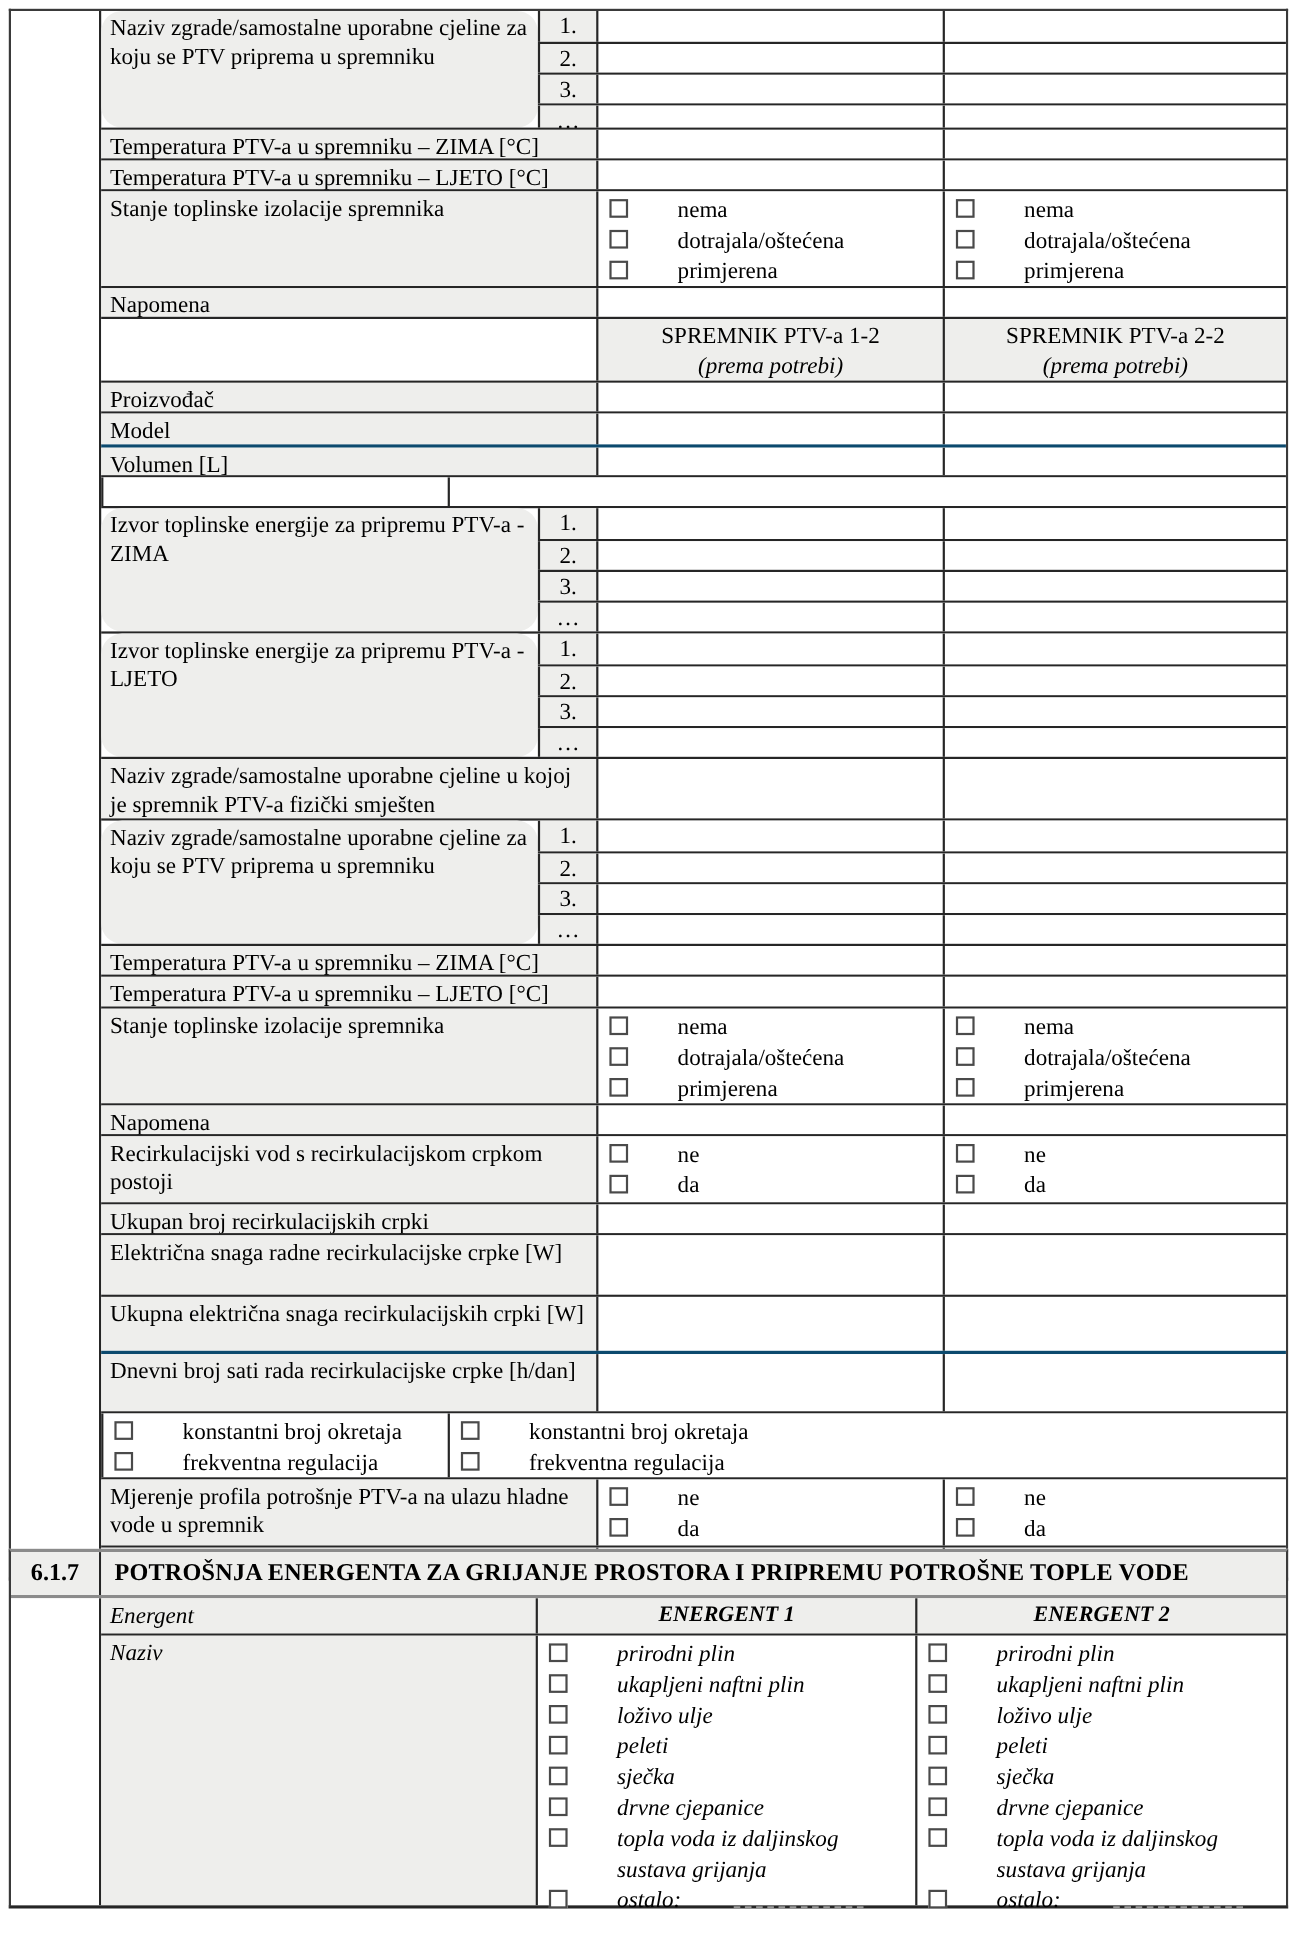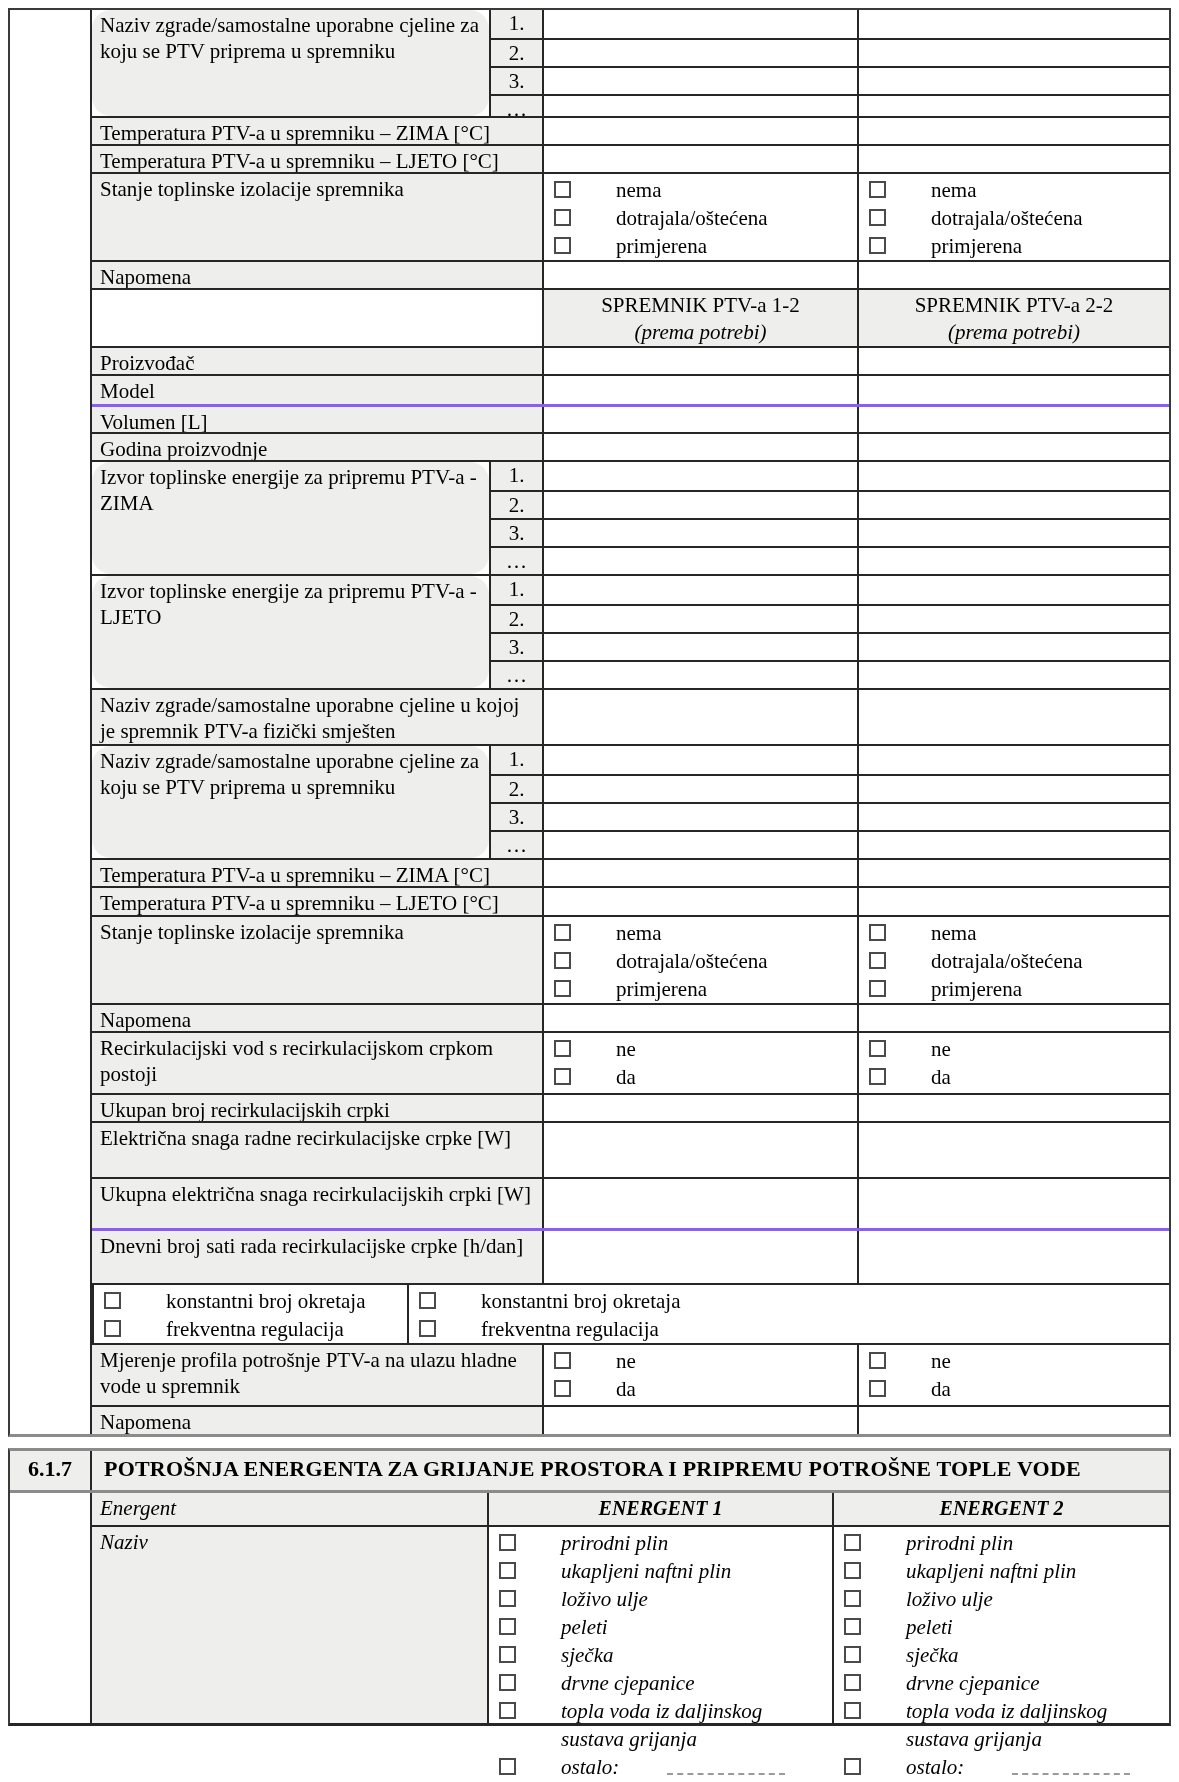--- a/index.html
+++ b/index.html
@@ -5,28 +5,28 @@
   * { box-sizing: border-box; }
   html,body { margin:0; padding:0; }
   body {
     width:1179px; height:1782px; overflow:hidden; position:relative;
     background:#ffffff; color:#000;
     font-family:"Liberation Serif","DejaVu Serif",serif;
     font-size:21px;
   }
   .tbl { position:absolute; left:8px; width:1163px; display:flex; background:#fff; }
   .tbl-upper { top:8px; border:2px solid #3a3a3a; border-bottom:3px solid #8b8b8b; }
-  .tbl-lower { top:1448px; height:278px; border:2px solid #3a3a3a; border-top:3px solid #8b8b8b; border-bottom:3px solid #262626; flex-direction:column; }
+  .tbl-lower { top:1408px; height:327px; border:2px solid #3a3a3a; border-top:3px solid #8b8b8b; border-bottom:3px solid #262626; flex-direction:column; }
 
   .numcol { width:82px; flex:none; border-right:2px solid #262626; background:#fff; }
   .main { flex:1; display:flex; flex-direction:column; min-width:0; }
 
   .row { display:flex; flex:none; }
   .bt  { border-top:2px solid #262626; }
-  .btg { border-top:3px solid #8b5cf6; }
+  .btg { border-top:3px solid #0c4a6e; }
 
   .lab { width:450px; flex:none; background:#eeeeec; padding:2px 8px 0 8px; line-height:26px; }
   .lab.narrow { width:397px;border-radius:19px; }
   .lab.plain { background:#fff; }
   .d1 { width:315px; flex:none; border-left:2px solid #262626; background:#fff; }
   .d2 { flex:1; min-width:0; border-left:2px solid #262626; background:#fff; }
 
   .stack { flex:1; display:flex; flex-direction:column; min-width:0; }
   .mini { display:flex; flex:none; }
   .mini .num { width:53px; flex:none; border-left:2px solid #262626; background:#eeeeec; text-align:center; line-height:25px; padding-top:1px; }
@@ -171,21 +171,20 @@
       <div class="lab">Model</div>
       <div class="d1"></div>
         <div class="d2"></div>
     </div>
     <div class="row btg h28">
       <div class="lab">Volumen [L]</div>
       <div class="d1"></div>
         <div class="d2"></div>
     </div>
     <div class="row bt h28">
-      <div class="lab">Godina proizvodnje</div>
       <div class="d1"></div>
         <div class="d2"></div>
     </div>
 
     <div class="row bt h114">
       <div class="lab narrow">Izvor toplinske energije za pripremu PTV-a - ZIMA</div>
       <div class="stack">
         <div class="mini mh28">
             <div class="num">1.</div>
             <div class="md1"></div>

